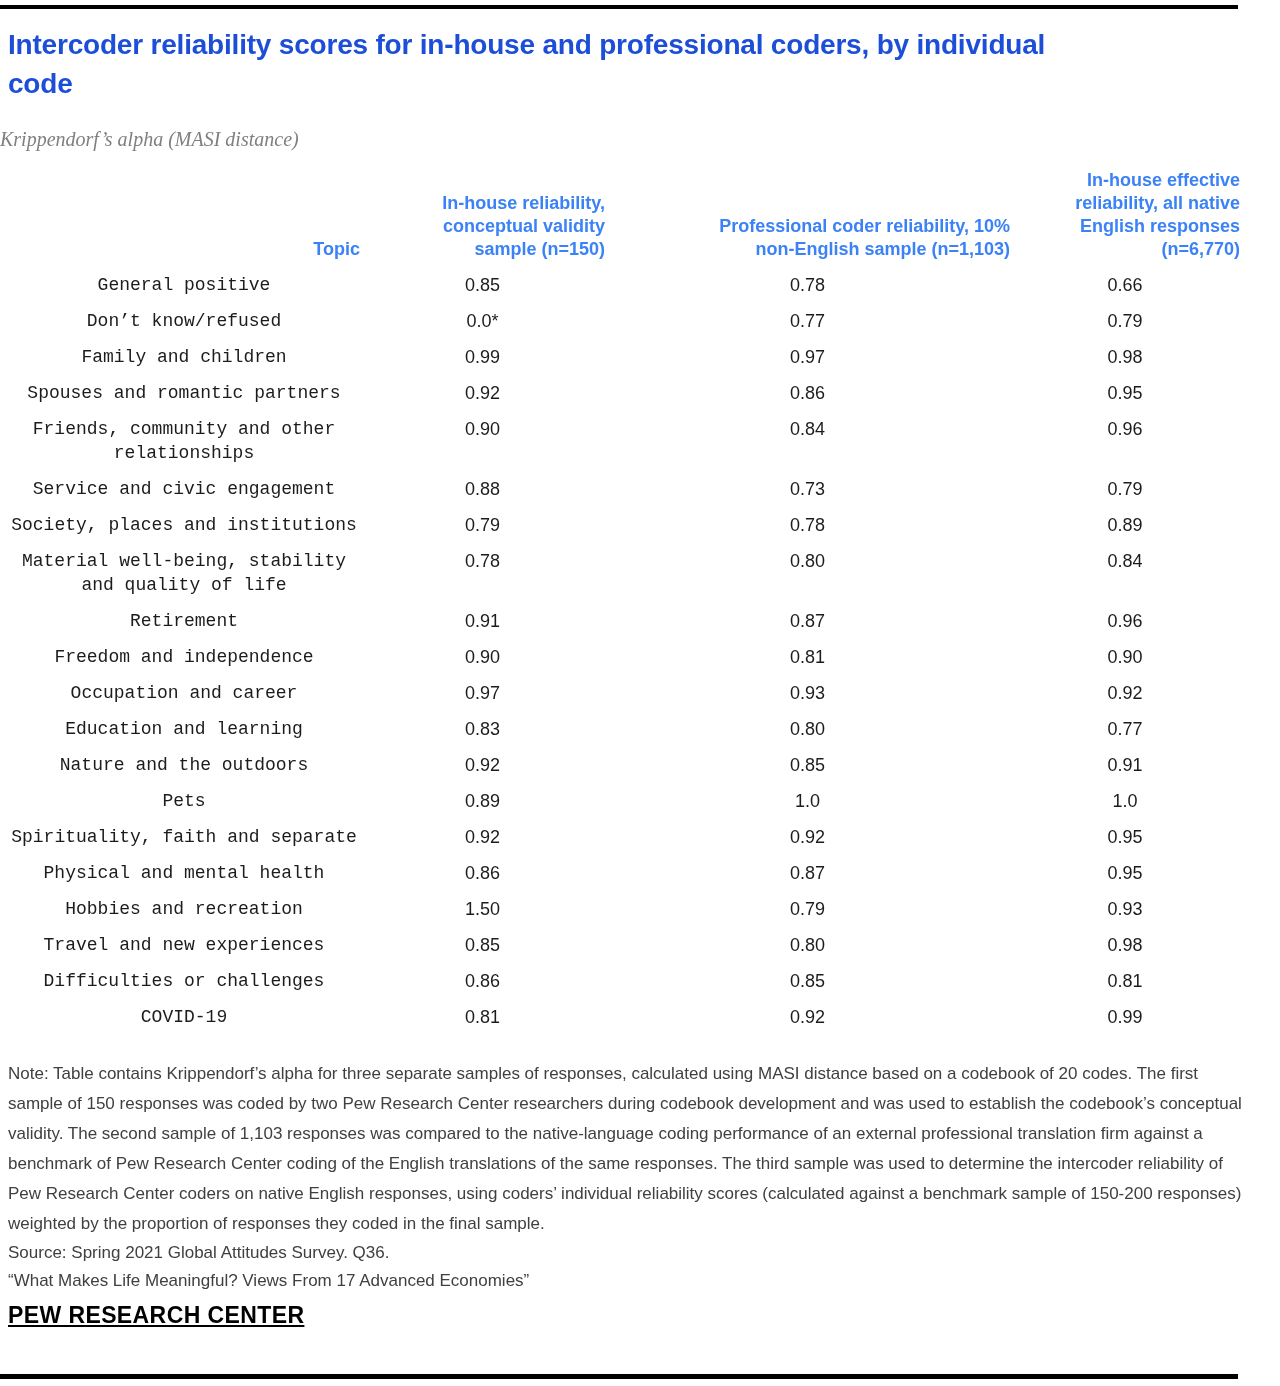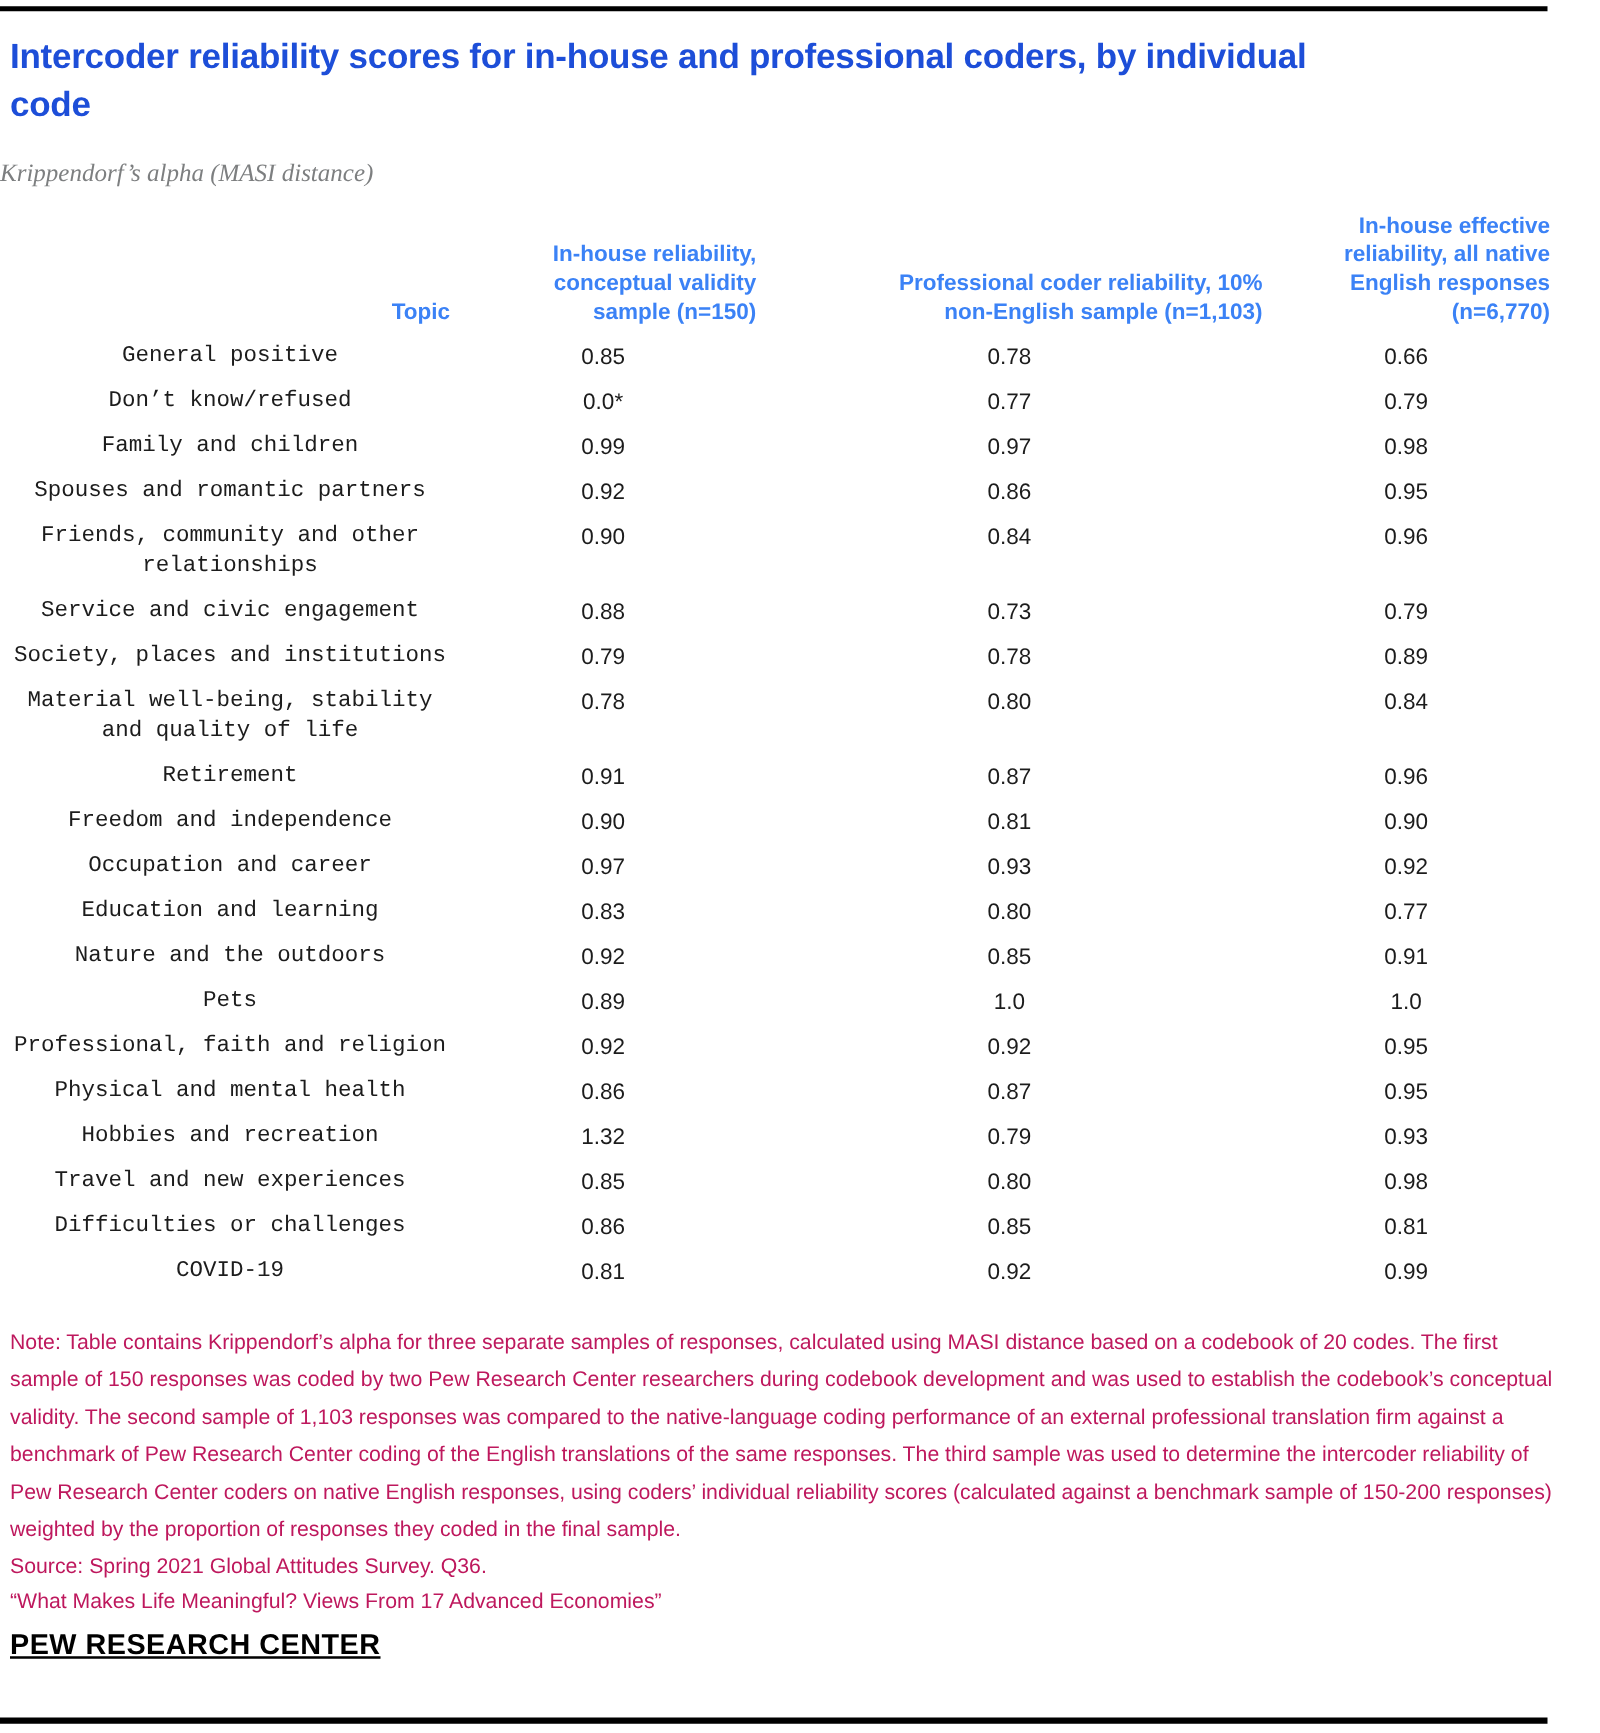--- a/index.html
+++ b/index.html
@@ -33,21 +33,21 @@
   }
   table.data th.topic-h{padding-left:8px;}
   table.data td{
     font-size:18px;line-height:24px;color:#1c1c1c;
     vertical-align:top;text-align:center;padding:6px 0;
   }
   table.data td.topic-cell{
     text-align:center;padding-left:8px;max-width:345px;font-family:Liberation Mono, monospace;
   }
   .notes{margin:24px 8px 0;width:1240px;}
-  .notes p{margin:0;color:#be185d;font-size:17px;}
+  .notes p{margin:0;color:#404040;font-size:17px;}
   .notes .note{line-height:30px;}
   .notes .source,.notes .report{line-height:28px;}
   .wordmark{
     margin:10px 8px 0;
     font-size:23px;line-height:20px;font-weight:bold;color:#000;
     letter-spacing:0.4px;
     text-decoration:underline;
   }
 </style>
 </head>
@@ -160,34 +160,34 @@
         <td class="value-cell">0.85</td>
         <td class="value-cell">0.91</td>
       </tr>
       <tr>
         <td class="topic-cell">Pets</td>
         <td class="value-cell">0.89</td>
         <td class="value-cell">1.0</td>
         <td class="value-cell">1.0</td>
       </tr>
       <tr>
-        <td class="topic-cell">Professional, faith and religion</td>
+        <td class="topic-cell">Spirituality, faith and separate</td>
         <td class="value-cell">0.92</td>
         <td class="value-cell">0.92</td>
         <td class="value-cell">0.95</td>
       </tr>
       <tr>
         <td class="topic-cell">Physical and mental health</td>
         <td class="value-cell">0.86</td>
         <td class="value-cell">0.87</td>
         <td class="value-cell">0.95</td>
       </tr>
       <tr>
         <td class="topic-cell">Hobbies and recreation</td>
-        <td class="value-cell">1.32</td>
+        <td class="value-cell">1.50</td>
         <td class="value-cell">0.79</td>
         <td class="value-cell">0.93</td>
       </tr>
       <tr>
         <td class="topic-cell">Travel and new experiences</td>
         <td class="value-cell">0.85</td>
         <td class="value-cell">0.80</td>
         <td class="value-cell">0.98</td>
       </tr>
       <tr>

